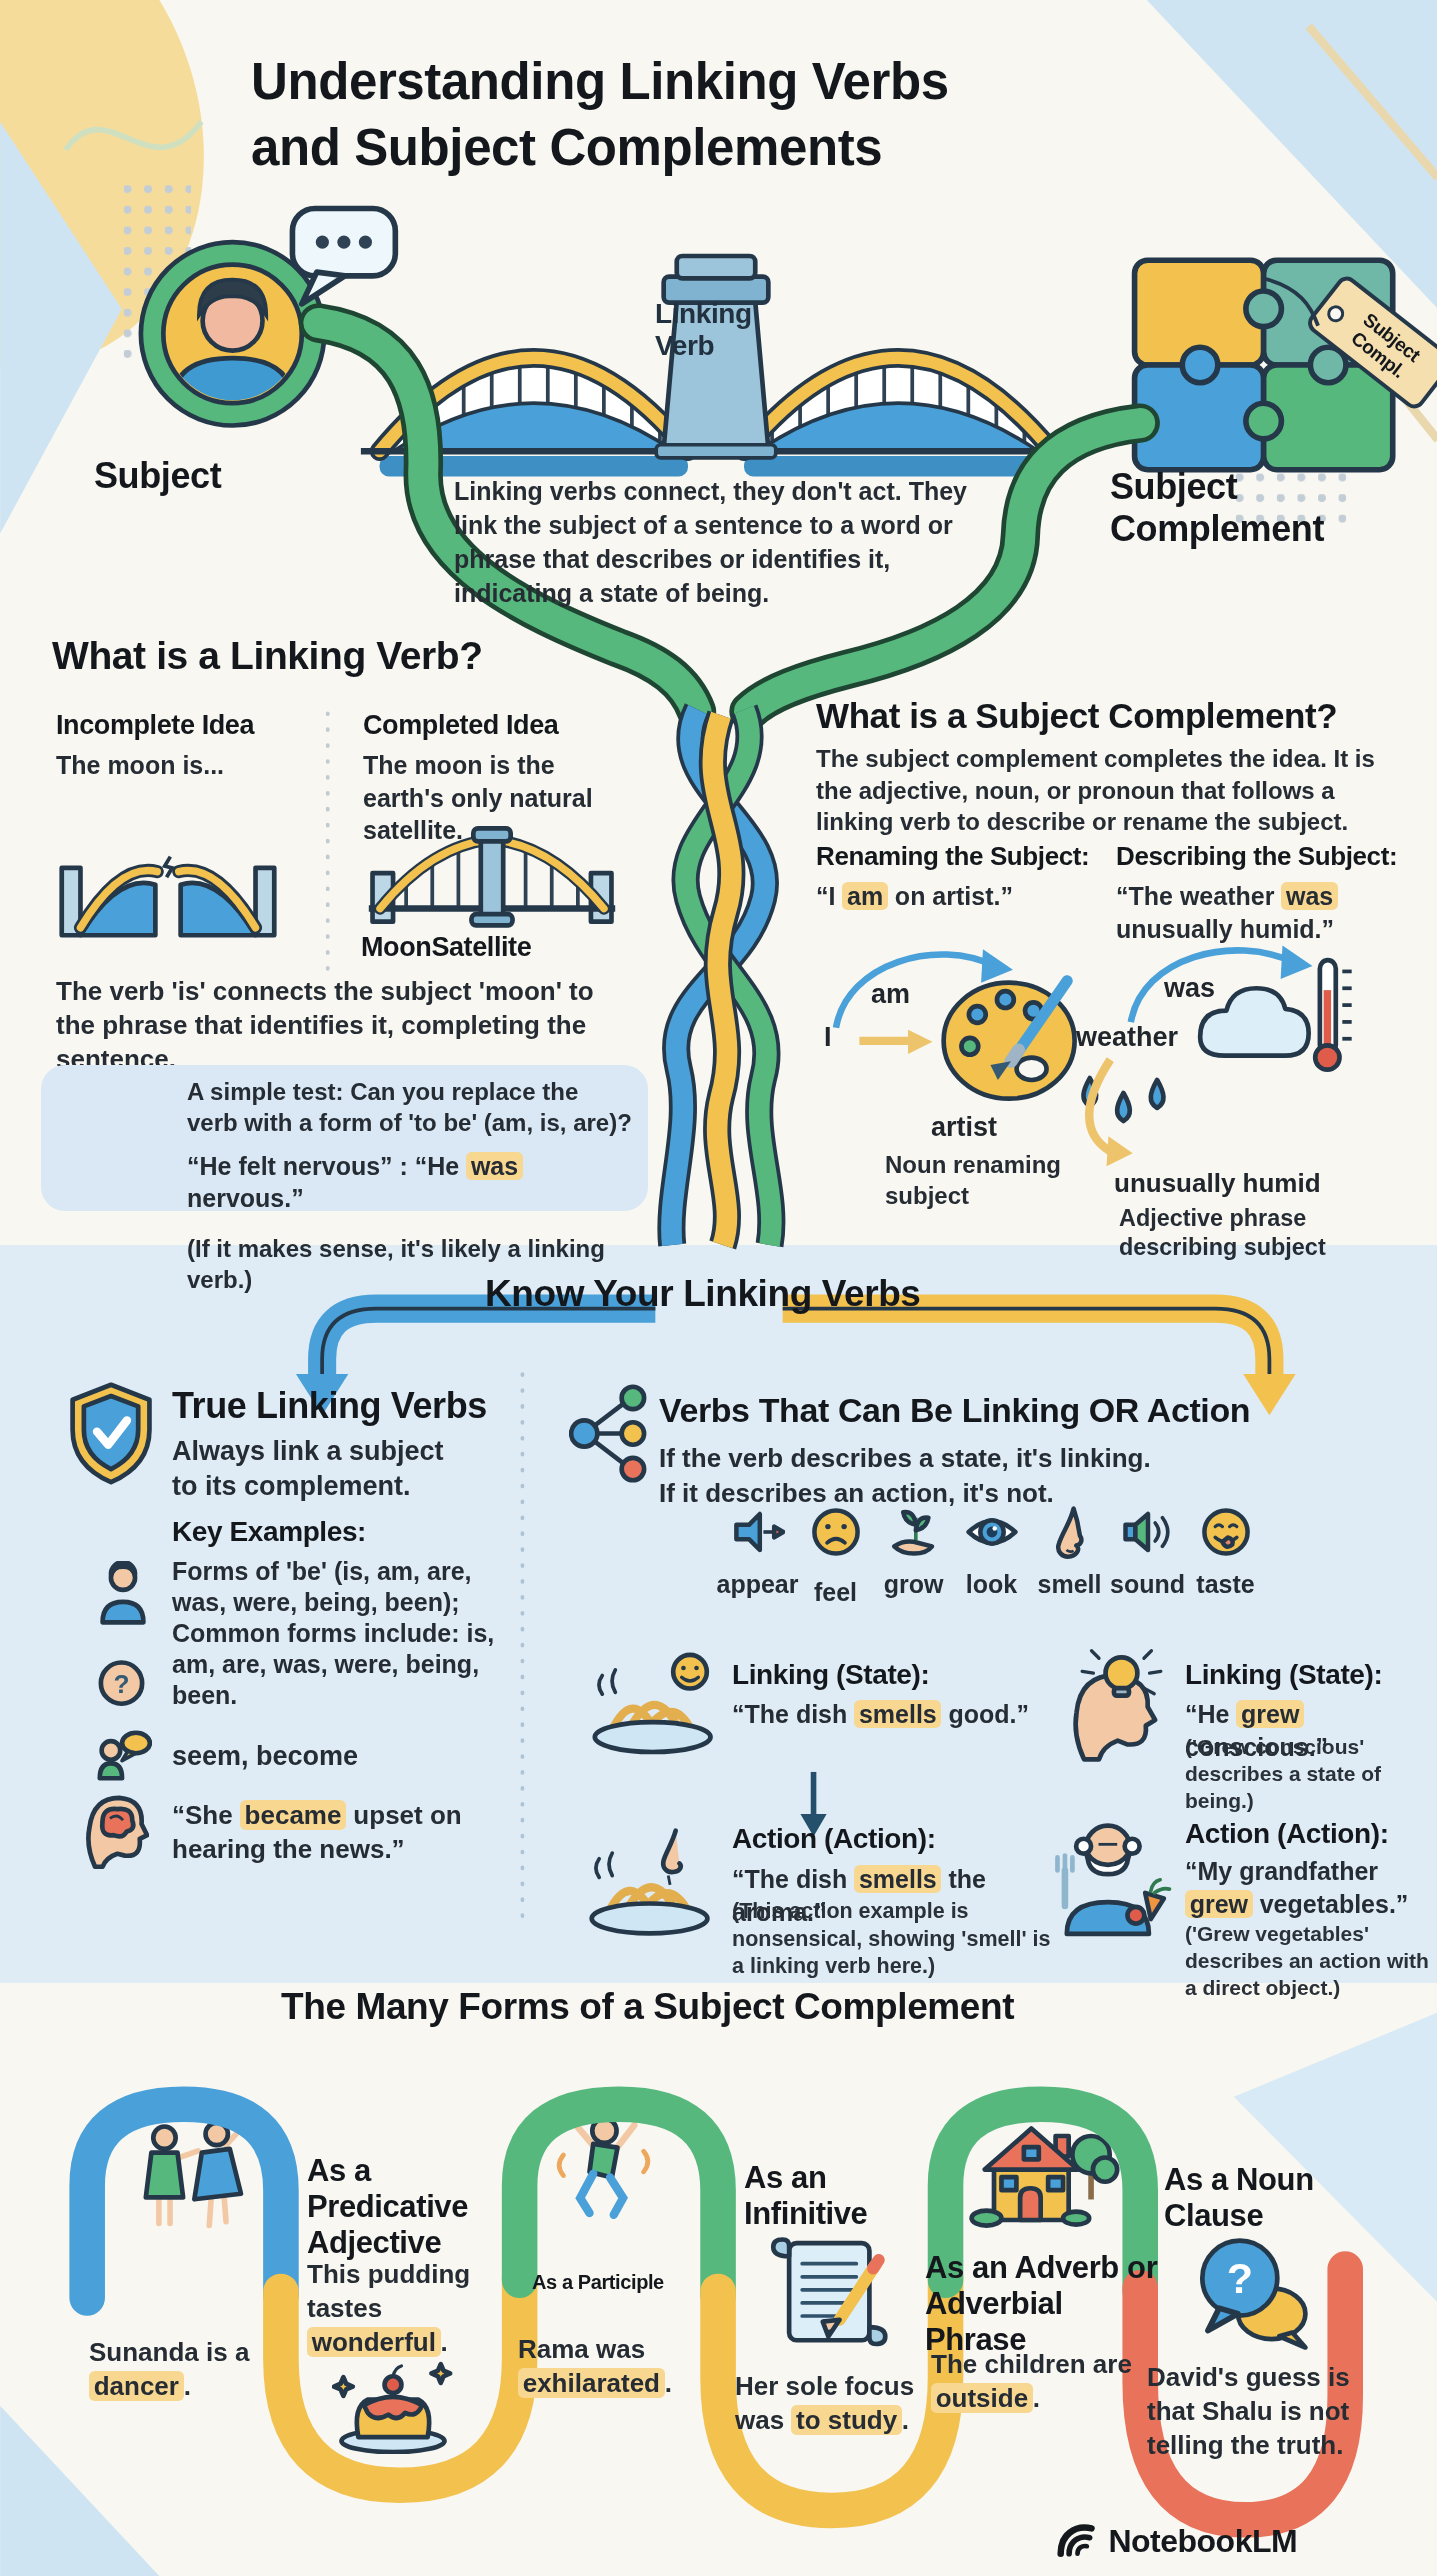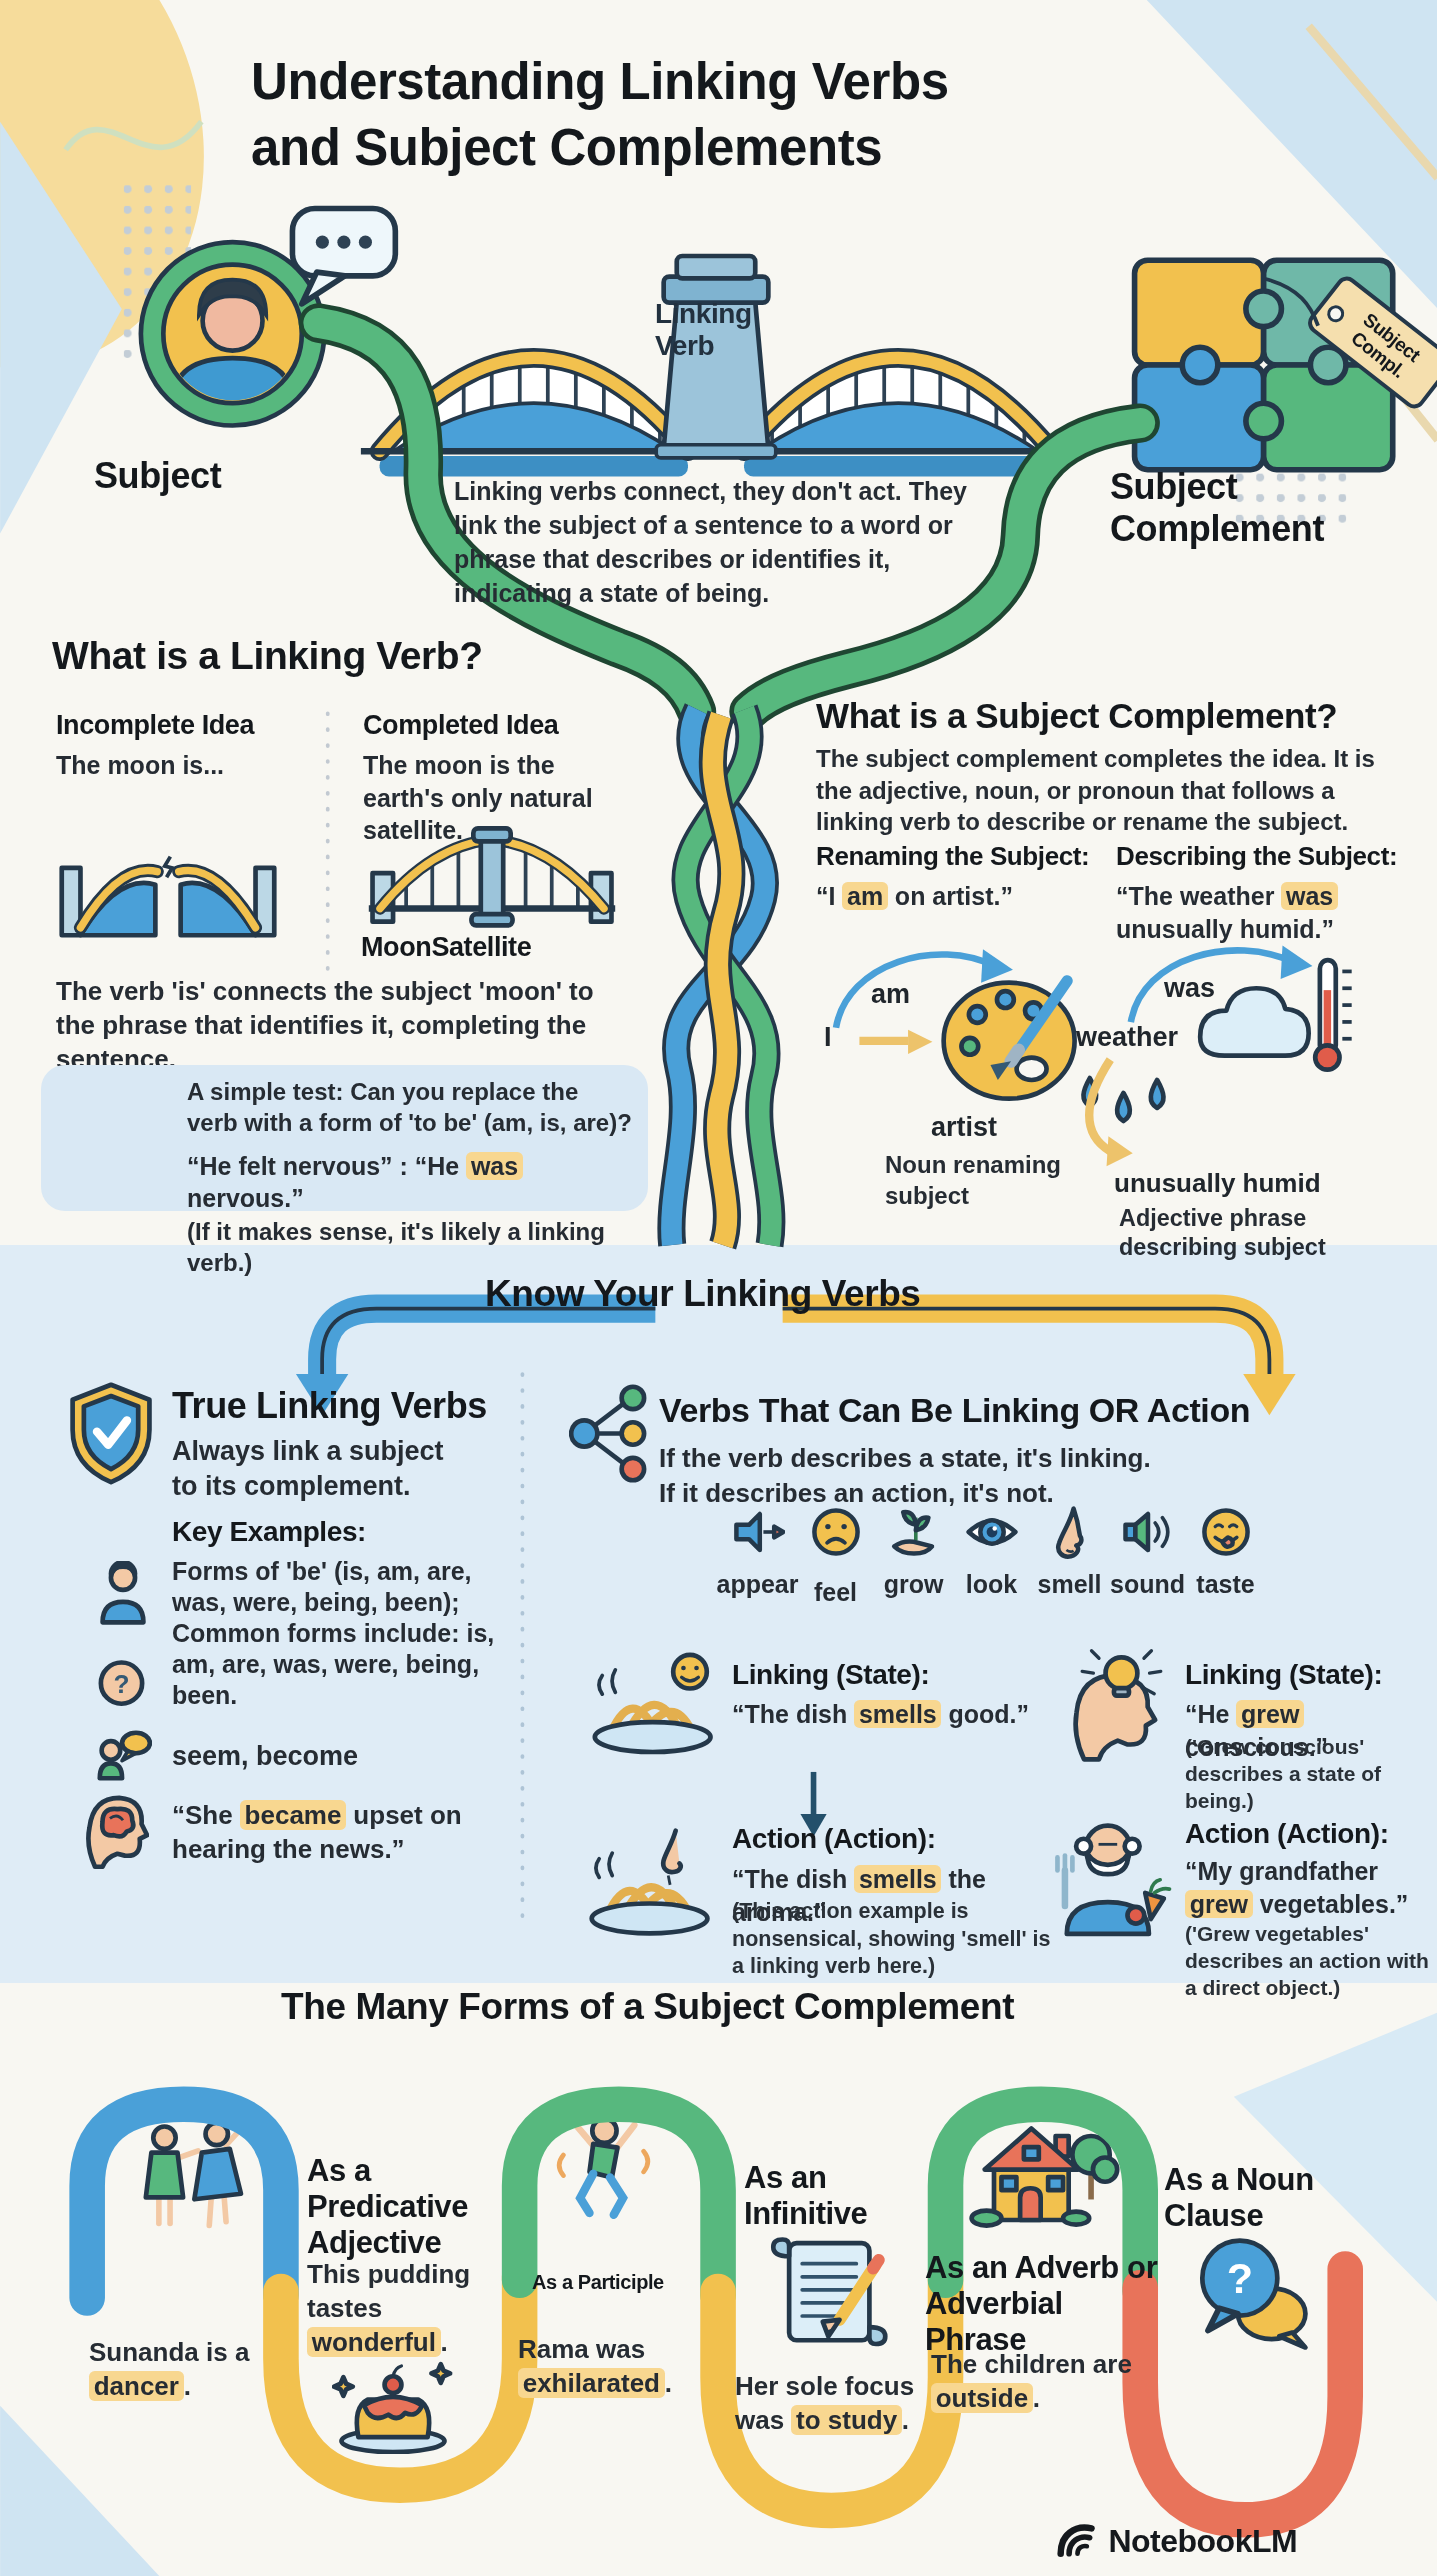--- a/index.html
+++ b/index.html
@@ -498,21 +498,21 @@
   <div class="abs z4 bd" style="left:56px;top:975px;width:571px;font-size:26px">The verb 'is' connects the subject 'moon' to the phrase that identifies it, completing the sentence.</div>
 
   <div class="abs z4" style="left:41px;top:1065px;width:607px;height:146px;background:#d9e8f4;border-radius:24px"></div>
   <div class="abs z4" style="left:187px;top:1076px;width:447px">
     <div class="bd" style="font-size:24px;line-height:1.3">
       <span class="bb">A simple test:</span><span> Can you replace the verb with a form of 'to be' (am, is, are)?</span>
     </div>
     <div class="bd" style="font-size:25px;margin-top:11.2px">
       <span>“He felt nervous”  :  “He </span><span class="hl">was</span><span> nervous.”</span>
     </div>
-    <div class="bd" style="font-size:24px;margin-top:1px">(If it makes sense, it's likely a linking verb.)</div>
+    <div class="bd" style="font-size:24px;margin-top:18px">(If it makes sense, it's likely a linking verb.)</div>
   </div>
 
   <div class="abs z4 hd" style="left:816px;top:696px;width:599px;font-size:35px">What is a Subject Complement?</div>
   <div class="abs z4 bd" style="left:816px;top:743px;width:599px;font-size:24px;line-height:1.32">The subject complement completes the idea. It is the adjective, noun, or pronoun that follows a linking verb to describe or rename the subject.</div>
 
   <div class="abs z4 hd" style="left:816px;top:841px;width:290px;font-size:26px">Renaming the Subject:</div>
   <div class="abs z4 bd" style="left:816px;top:880px;width:290px;font-size:25px">
     <span>“I </span><span class="hl">am</span><span> on artist.”</span>
   </div>
   <div class="abs z4 bb" style="left:871px;top:979px;width:56px;font-size:27px;color:#20262c">am</div>
@@ -585,20 +585,23 @@
   <div class="abs z4 ctr bd" style="left:735px;top:2370px;width:187px;font-size:26px">
     <span>Her sole focus was </span><span class="hl">to study</span><span>.</span>
   </div>
 
   <div class="abs z4 ctr hd" style="left:925px;top:2250px;width:234px;font-size:31px">As an Adverb or Adverbial Phrase</div>
   <div class="abs z4 ctr bd" style="left:931px;top:2348px;width:220px;font-size:26px">
     <span>The children are </span><span class="hl">outside</span><span>.</span>
   </div>
 
   <div class="abs z4 ctr hd" style="left:1164px;top:2162px;width:183px;font-size:31px">As a Noun Clause</div>
+  <div class="abs z4 ctr bd" style="left:1147px;top:2361px;width:213px;font-size:26px">
+    <span>David's guess is </span><span class="bb">that</span><span> Shalu is not telling the truth.</span>
+  </div>
 
   <div class="abs z4" style="left:1056px;top:2520px;display:flex;align-items:center;gap:9.4px">
     <svg width="43" height="43" viewBox="0 0 46 46">
       <path d="M5 36 C5 16 20 5 38 9" stroke="#15191d" stroke-width="7" fill="none" stroke-linecap="round"></path>
       <path d="M14 36 C14 23 25 16 36 19" stroke="#15191d" stroke-width="6" fill="none" stroke-linecap="round"></path>
       <path d="M23 36 C23 30 28 27 33 28" stroke="#15191d" stroke-width="5" fill="none" stroke-linecap="round"></path>
     </svg>
     <span style="font-size:32px;font-weight:700;color:#15191d;letter-spacing:-0.5px">NotebookLM</span>
   </div>
 

